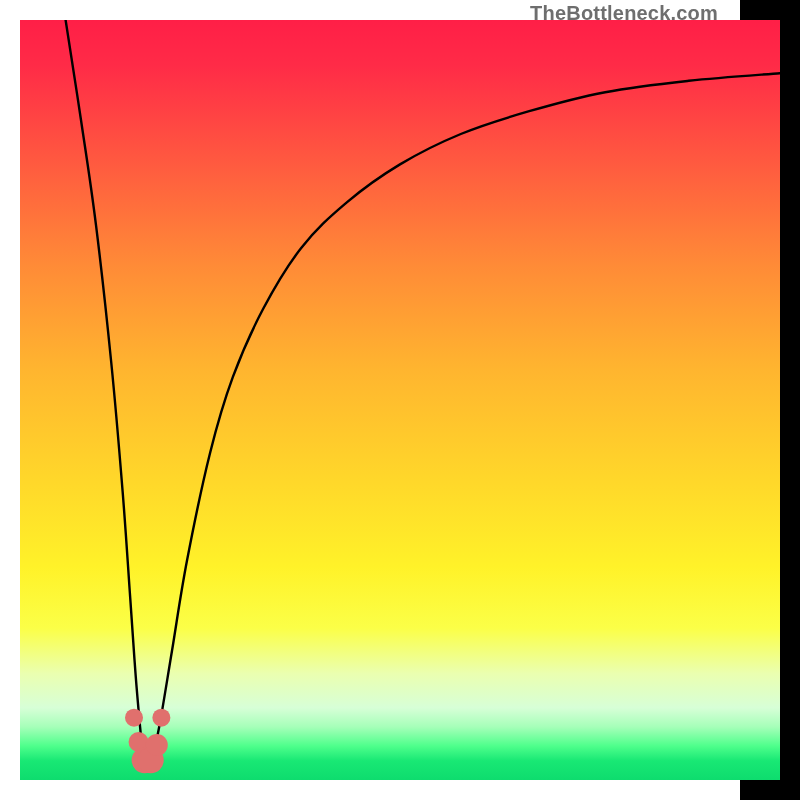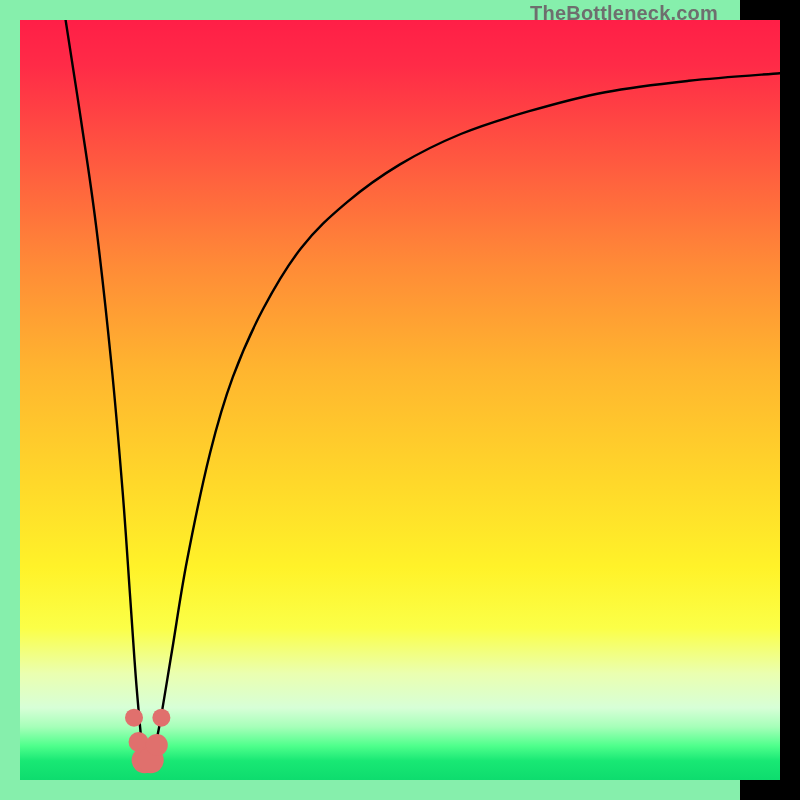--- a/index.html
+++ b/index.html
@@ -8,21 +8,21 @@
     width: 800px;
     height: 800px;
     overflow: hidden;
     background: #000;
     font-family: Arial, Helvetica, sans-serif;
   }
   .frame {
     position: absolute;
     top: 0; left: 0;
     width: 740px; height: 800px;
-    background: #86efac;
+    background: #ffffff;
   }
   .plot-area {
     position: absolute;
     top: 20px;
     left: 20px;
     width: 760px;
     height: 760px;
     overflow: hidden;
   }
   .watermark {

